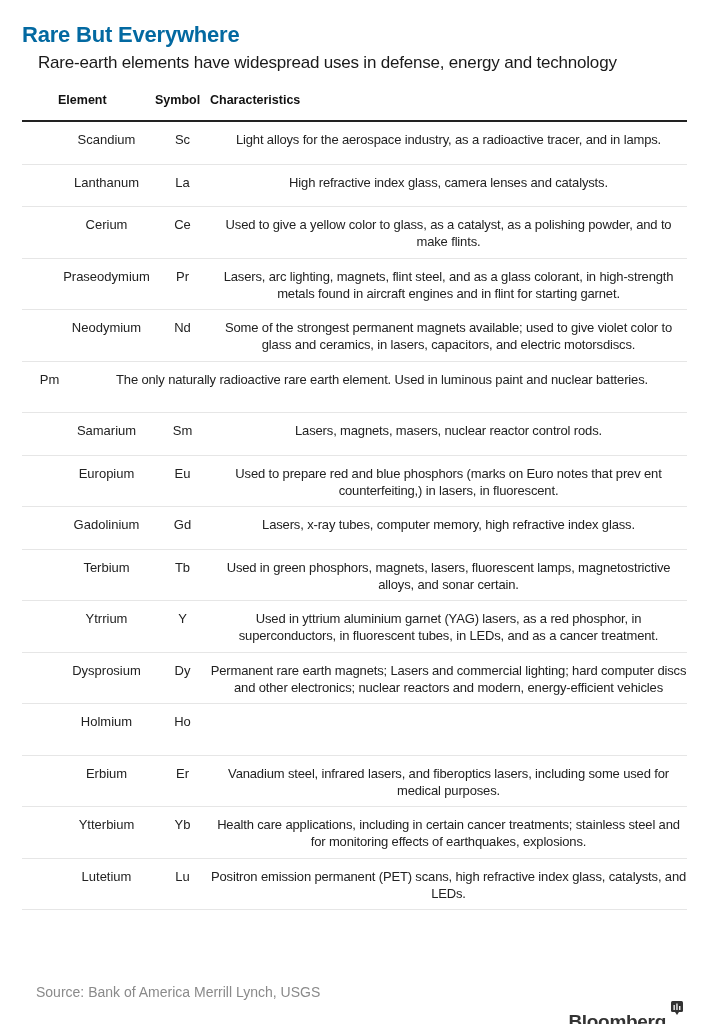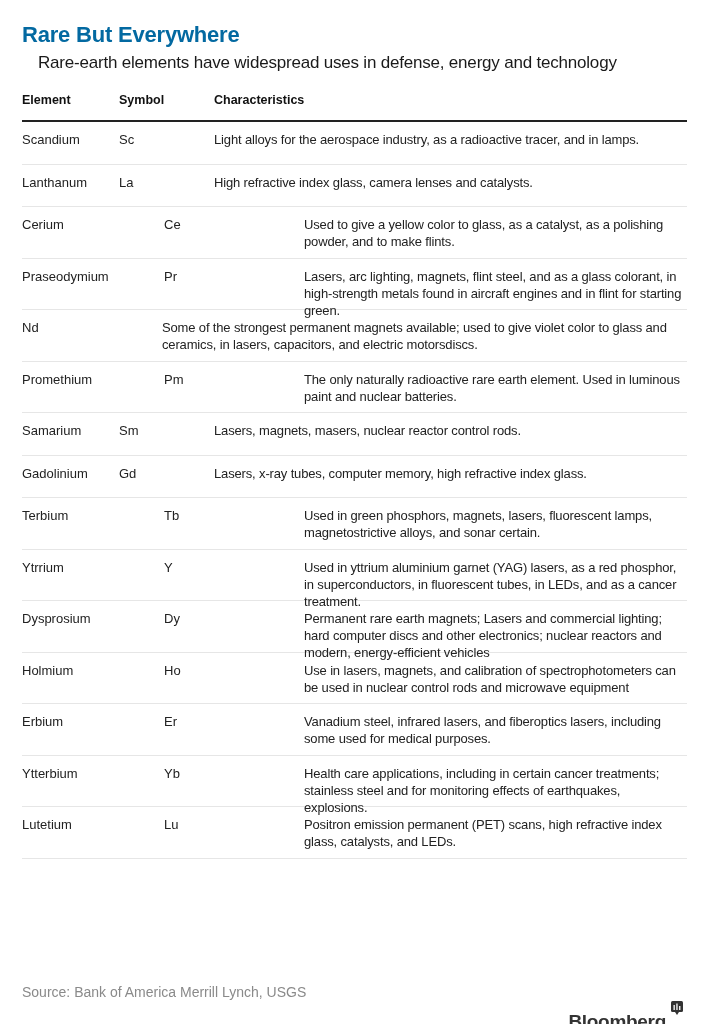--- a/index.html
+++ b/index.html
@@ -49,47 +49,48 @@
     .thead {
       display: flex;
       height: 27px;
       align-items: flex-start;
       padding-top: 3px;
       border-bottom: 2px solid #222222;
       font-size: 12.5px;
       font-weight: bold;
       color: #111111;
     }
-    .col-el { width: 97px; flex: 0 0 97px; white-space: nowrap; }
+    .col-el { width: 97px; flex: 0 0 97px; white-space: nowrap; margin-left: 36px; }
     .col-sym { width: 55px; flex: 0 0 55px; white-space: nowrap; }
-    .col-ch { flex: 1 1 auto; margin-left: 40px; }
+    .col-ch { flex: 1 1 auto; }
     .row {
       display: flex;
       border-bottom: 1px solid #e6e6e6;
       font-size: 13px;
       line-height: 17px;
       color: #222222;
       box-sizing: border-box;
     }
     .row .col-el, .row .col-sym, .row .col-ch {
       padding-top: 9px;
+      text-align: center;
     }
     .row.one { height: 42.5px; }
-    .row.two { height: 51.5px; gap: 45px; }
+    .row.two { height: 51.5px; }
     .row .col-ch { padding-right: 0; letter-spacing: -0.15px; }
     .footer {
       position: absolute;
       top: 984px;
       left: 0;
       width: 665px;
       height: 20px;
     }
     .source {
       position: absolute;
-      left: 0;
+      left: 14px;
       top: 0;
       font-size: 14px;
       color: #8a8a8a;
       white-space: nowrap;
     }
     .brand {
       position: absolute;
       right: 4px;
       top: -1px;
       display: flex;
@@ -134,36 +135,41 @@
       <div class="col-ch">High refractive index glass, camera lenses and catalysts.</div>
     </div>
     <div class="row two">
       <div class="col-el">Cerium</div>
       <div class="col-sym">Ce</div>
       <div class="col-ch">Used to give a yellow color to glass, as a catalyst, as a polishing powder, and to make flints.</div>
     </div>
     <div class="row two">
       <div class="col-el">Praseodymium</div>
       <div class="col-sym">Pr</div>
-      <div class="col-ch">Lasers, arc lighting, magnets, flint steel, and as a glass colorant, in high-strength metals found in aircraft engines and in flint for starting green.</div>
-    </div>
-    <div class="row two">
+      <div class="col-ch">Lasers, arc lighting, magnets, flint steel, and as a glass colorant, in high-strength metals found in aircraft engines and in flint for starting garnet.</div>
+    </div>
+    <div class="row two">
+      <div class="col-el">Neodymium</div>
       <div class="col-sym">Nd</div>
       <div class="col-ch">Some of the strongest permanent magnets available; used to give violet color to glass and ceramics, in lasers, capacitors, and electric motorsdiscs.</div>
     </div>
     <div class="row two">
-      <div class="col-el">Promethium</div>
       <div class="col-sym">Pm</div>
       <div class="col-ch">The only naturally radioactive rare earth element. Used in luminous paint and nuclear batteries.</div>
     </div>
     <div class="row one">
       <div class="col-el">Samarium</div>
       <div class="col-sym">Sm</div>
       <div class="col-ch">Lasers, magnets, masers, nuclear reactor control rods.</div>
     </div>
+    <div class="row two">
+      <div class="col-el">Europium</div>
+      <div class="col-sym">Eu</div>
+      <div class="col-ch">Used to prepare red and blue phosphors (marks on Euro notes that prev ent counterfeiting,) in lasers, in fluorescent.</div>
+    </div>
     <div class="row one">
       <div class="col-el">Gadolinium</div>
       <div class="col-sym">Gd</div>
       <div class="col-ch">Lasers, x-ray tubes, computer memory, high refractive index glass.</div>
     </div>
     <div class="row two">
       <div class="col-el">Terbium</div>
       <div class="col-sym">Tb</div>
       <div class="col-ch">Used in green phosphors, magnets, lasers, fluorescent lamps, magnetostrictive alloys, and sonar certain.</div>
     </div>
@@ -173,21 +179,20 @@
       <div class="col-ch">Used in yttrium aluminium garnet (YAG) lasers, as a red phosphor, in superconductors, in fluorescent tubes, in LEDs, and as a cancer treatment.</div>
     </div>
     <div class="row two">
       <div class="col-el">Dysprosium</div>
       <div class="col-sym">Dy</div>
       <div class="col-ch">Permanent rare earth magnets; Lasers and commercial lighting; hard computer discs and other electronics; nuclear reactors and modern, energy-efficient vehicles</div>
     </div>
     <div class="row two">
       <div class="col-el">Holmium</div>
       <div class="col-sym">Ho</div>
-      <div class="col-ch">Use in lasers, magnets, and calibration of spectrophotometers can be used in nuclear control rods and microwave equipment</div>
     </div>
     <div class="row two">
       <div class="col-el">Erbium</div>
       <div class="col-sym">Er</div>
       <div class="col-ch">Vanadium steel, infrared lasers, and fiberoptics lasers, including some used for medical purposes.</div>
     </div>
     <div class="row two">
       <div class="col-el">Ytterbium</div>
       <div class="col-sym">Yb</div>
       <div class="col-ch">Health care applications, including in certain cancer treatments; stainless steel and for monitoring effects of earthquakes, explosions.</div>

